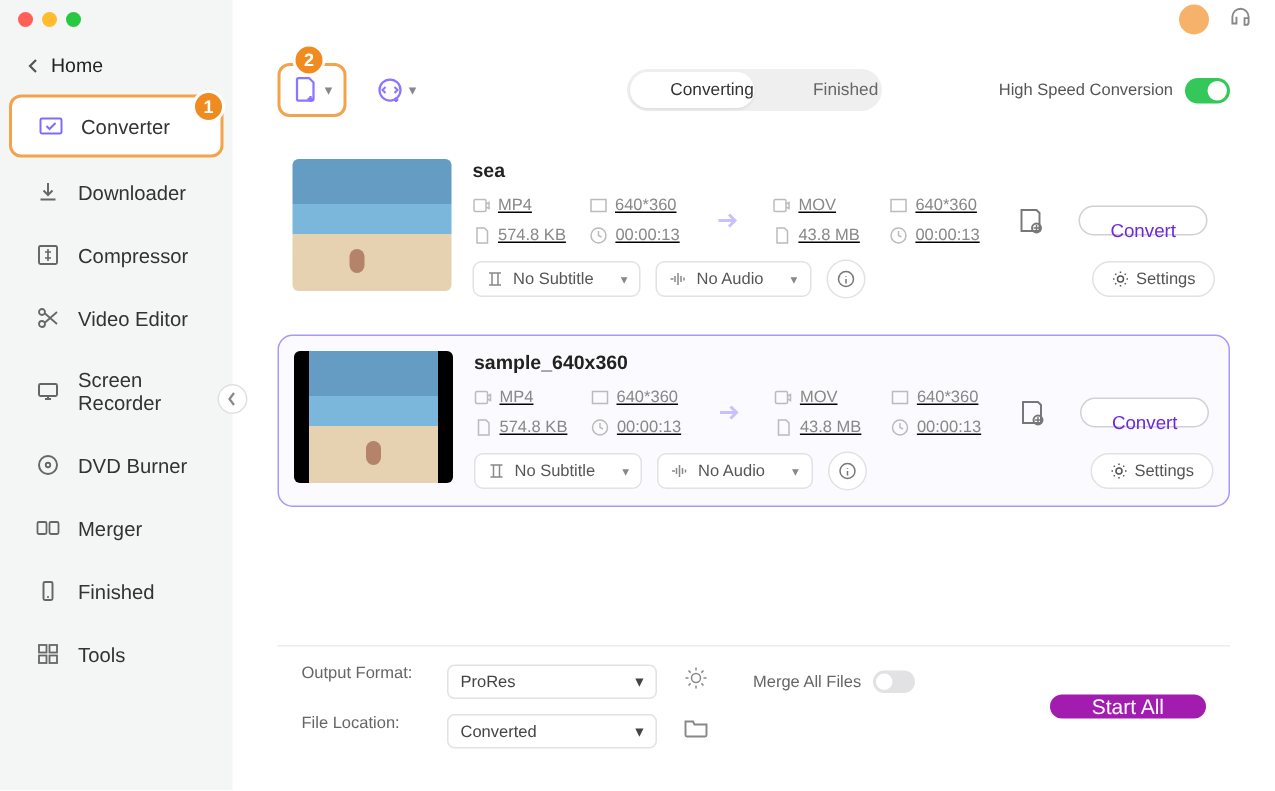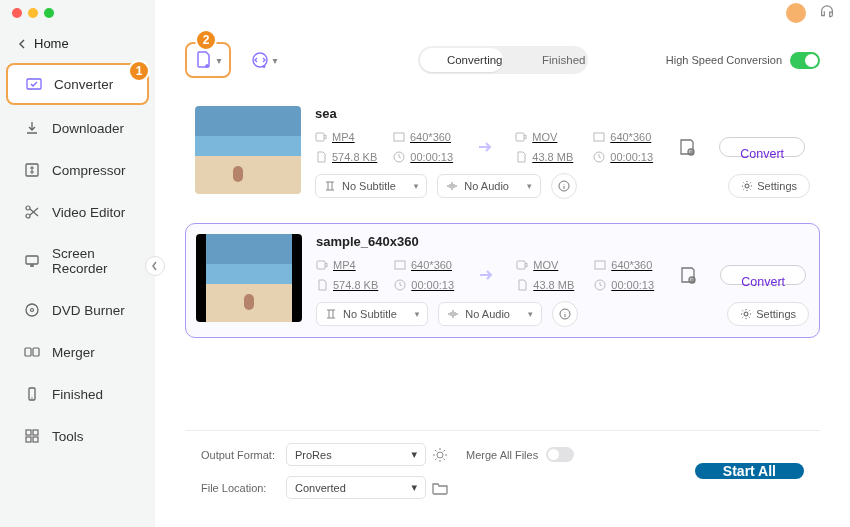--- a/index.html
+++ b/index.html
@@ -75,28 +75,28 @@
 .dd { display: flex; align-items: center; gap: 6px; border: 1px solid #e2e2e5; border-radius: 6px; padding: 5px 8px; font-size: 11px; color: #555; background: #fff; cursor: pointer; }
 .dd .dd-ico { width: 12px; height: 12px; color: #888; }
 .dd .dd-caret { margin-left: 12px; font-size: 9px; color: #888; }
 .dd.wide { min-width: 100px; text-align: center; }
 .round-btn { width: 26px; height: 26px; border: 1px solid #e2e2e5; border-radius: 50%; display: flex; align-items: center; justify-content: center; background: #fff; cursor: pointer; }
 .round-btn svg { width: 12px; height: 12px; color: #777; }
 .settings-btn { margin-left: auto; display: flex; align-items: center; gap: 4px; border: 1px solid #e2e2e5; border-radius: 14px; padding: 5px 12px; font-size: 11px; color: #555; background: #fff; cursor: pointer; }
 
 .bottom-bar { border-top: 1px solid #ececef; padding: 12px 16px; display: flex; align-items: center; gap: 10px; flex-wrap: wrap; }
 .bb-col { display: flex; flex-direction: column; gap: 10px; }
-.bb-row { display: flex; align-items: center; gap: 3px; }
+.bb-row { display: flex; gap: 15px; }
 .bb-label { font-size: 11px; color: #666; width: 82px; }
 .bb-dd { display: flex; align-items: center; border: 1px solid #e2e2e5; border-radius: 5px; padding: 4px 8px; font-size: 11px; color: #444; width: 140px; justify-content: space-between; background: #fff; cursor: pointer; }
 .bb-ico { width: 18px; height: 18px; color: #888; margin-left: 2px; }
 .merge-row { display: flex; align-items: center; gap: 8px; font-size: 11px; color: #666; margin-left: 14px; }
 .toggle-off { width: 28px; height: 15px; border-radius: 8px; background: #e2e2e5; position: relative; }
 .toggle-off::after { content: ""; position: absolute; left: 2px; top: 2px; width: 11px; height: 11px; background: #fff; border-radius: 50%; }
-.start-all { margin-left: auto; background: #0369a1; color: #fff; border: none; border-radius: 20px; padding: 0 28px; font-size: 14px; font-weight: 700; cursor: pointer; }
+.start-all { margin-left: auto; background: #a21caf; color: #fff; border: none; border-radius: 20px; padding: 0 28px; font-size: 14px; font-weight: 400; cursor: pointer; }
 
 svg { display: block; }
 </style>
 </head>
 <body>
 
 <div class="window-controls">
   <div class="wc red"></div>
   <div class="wc yellow"></div>
   <div class="wc green"></div>

